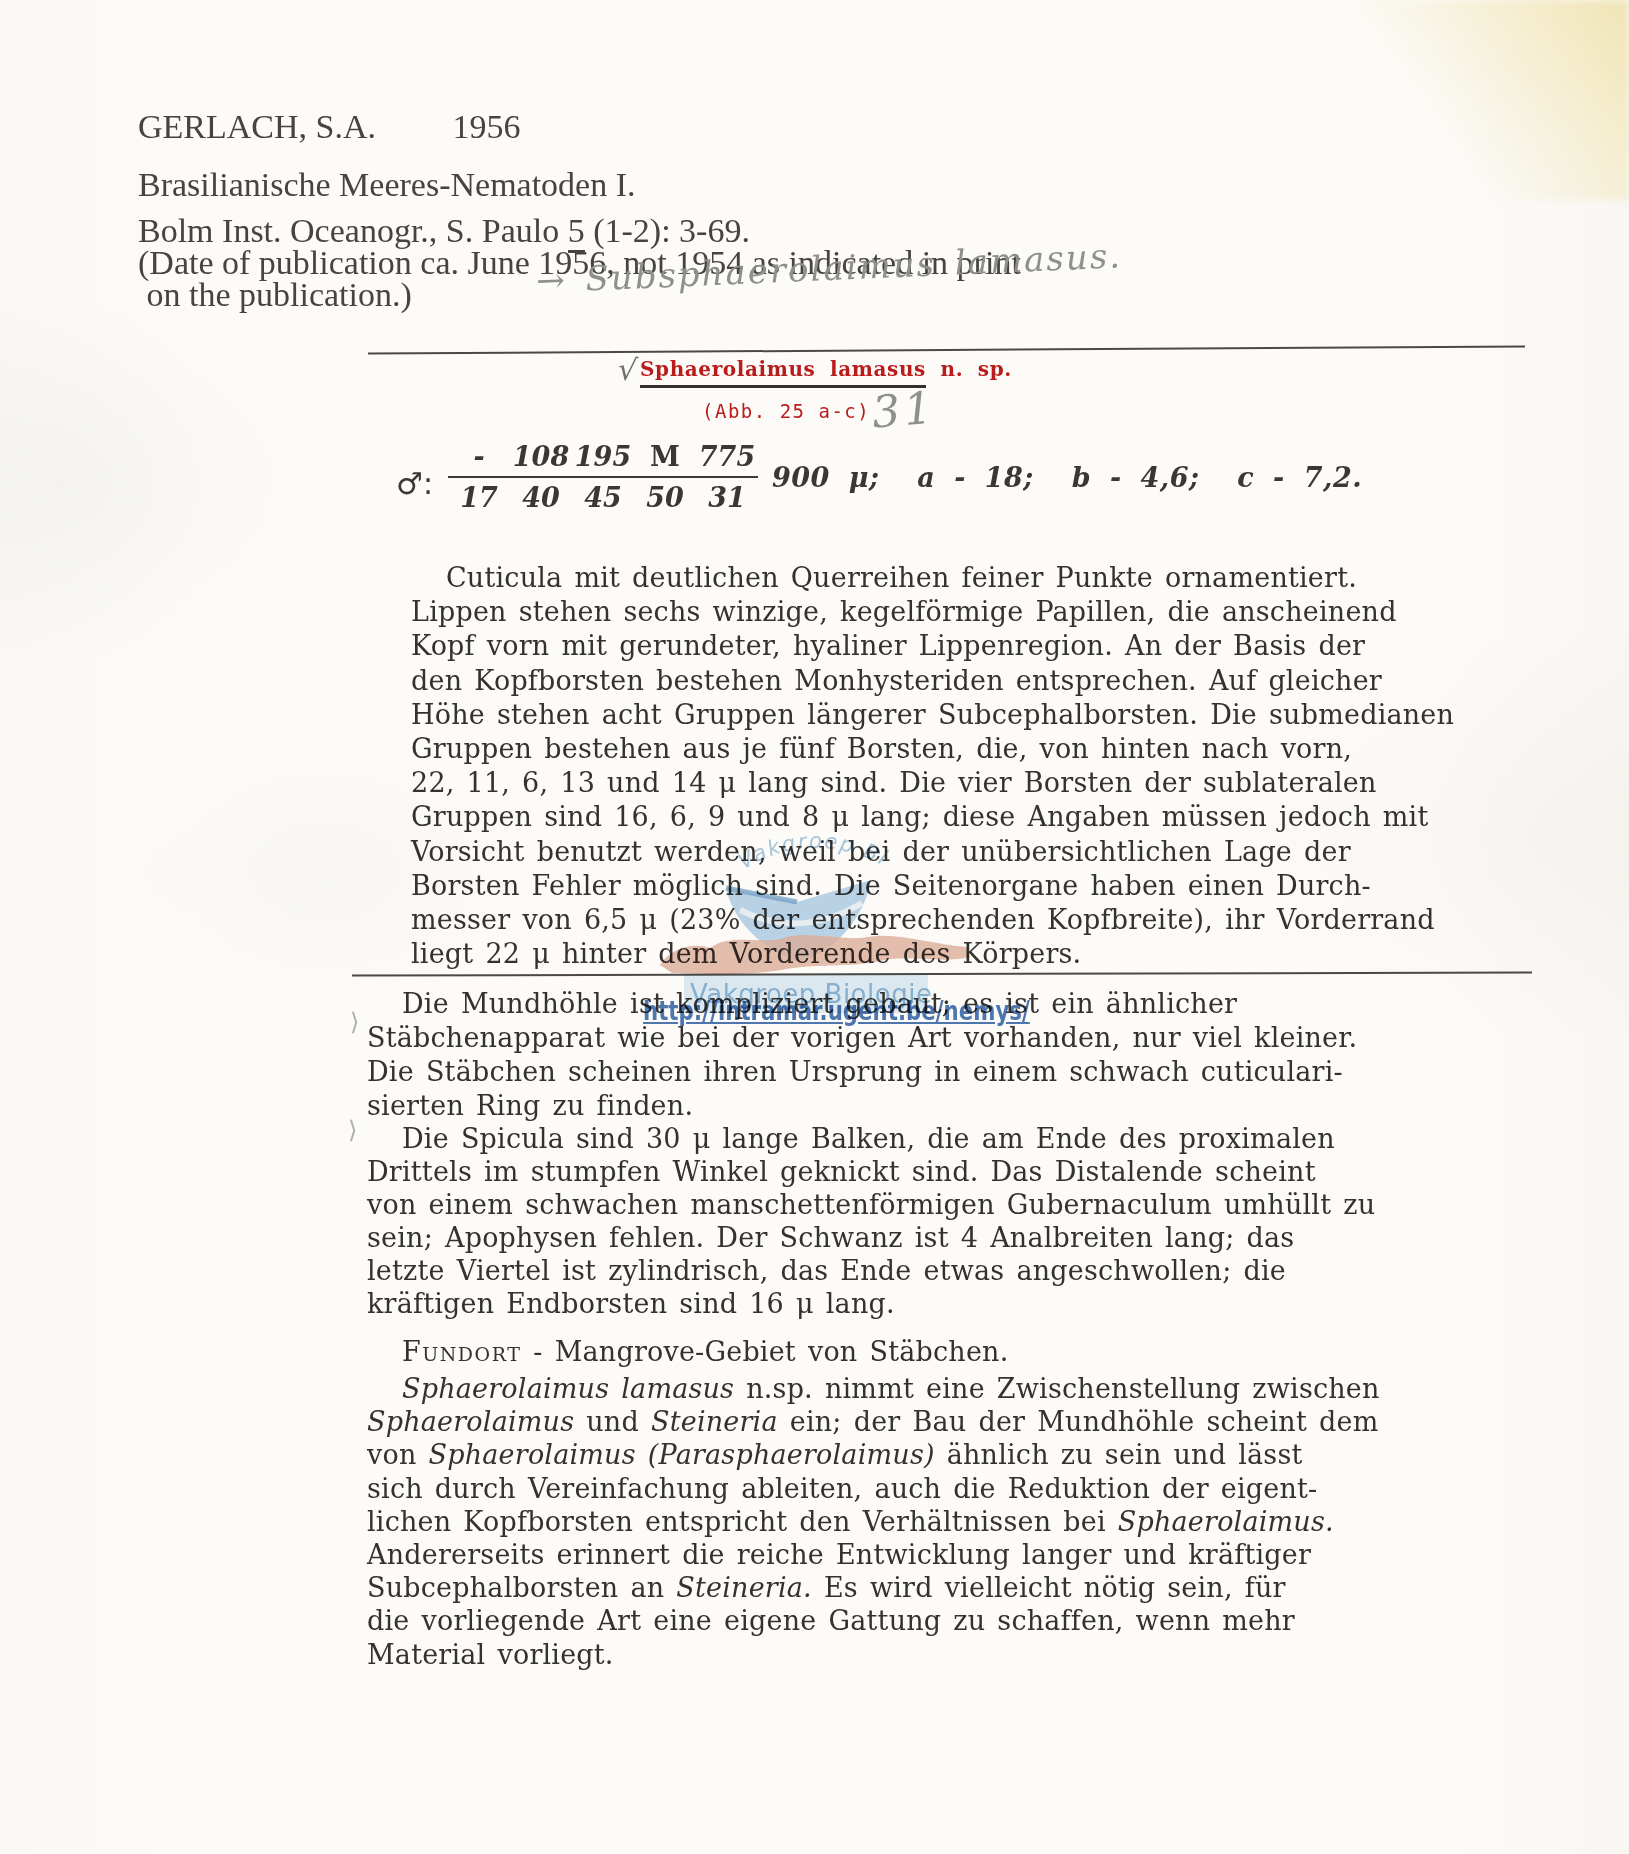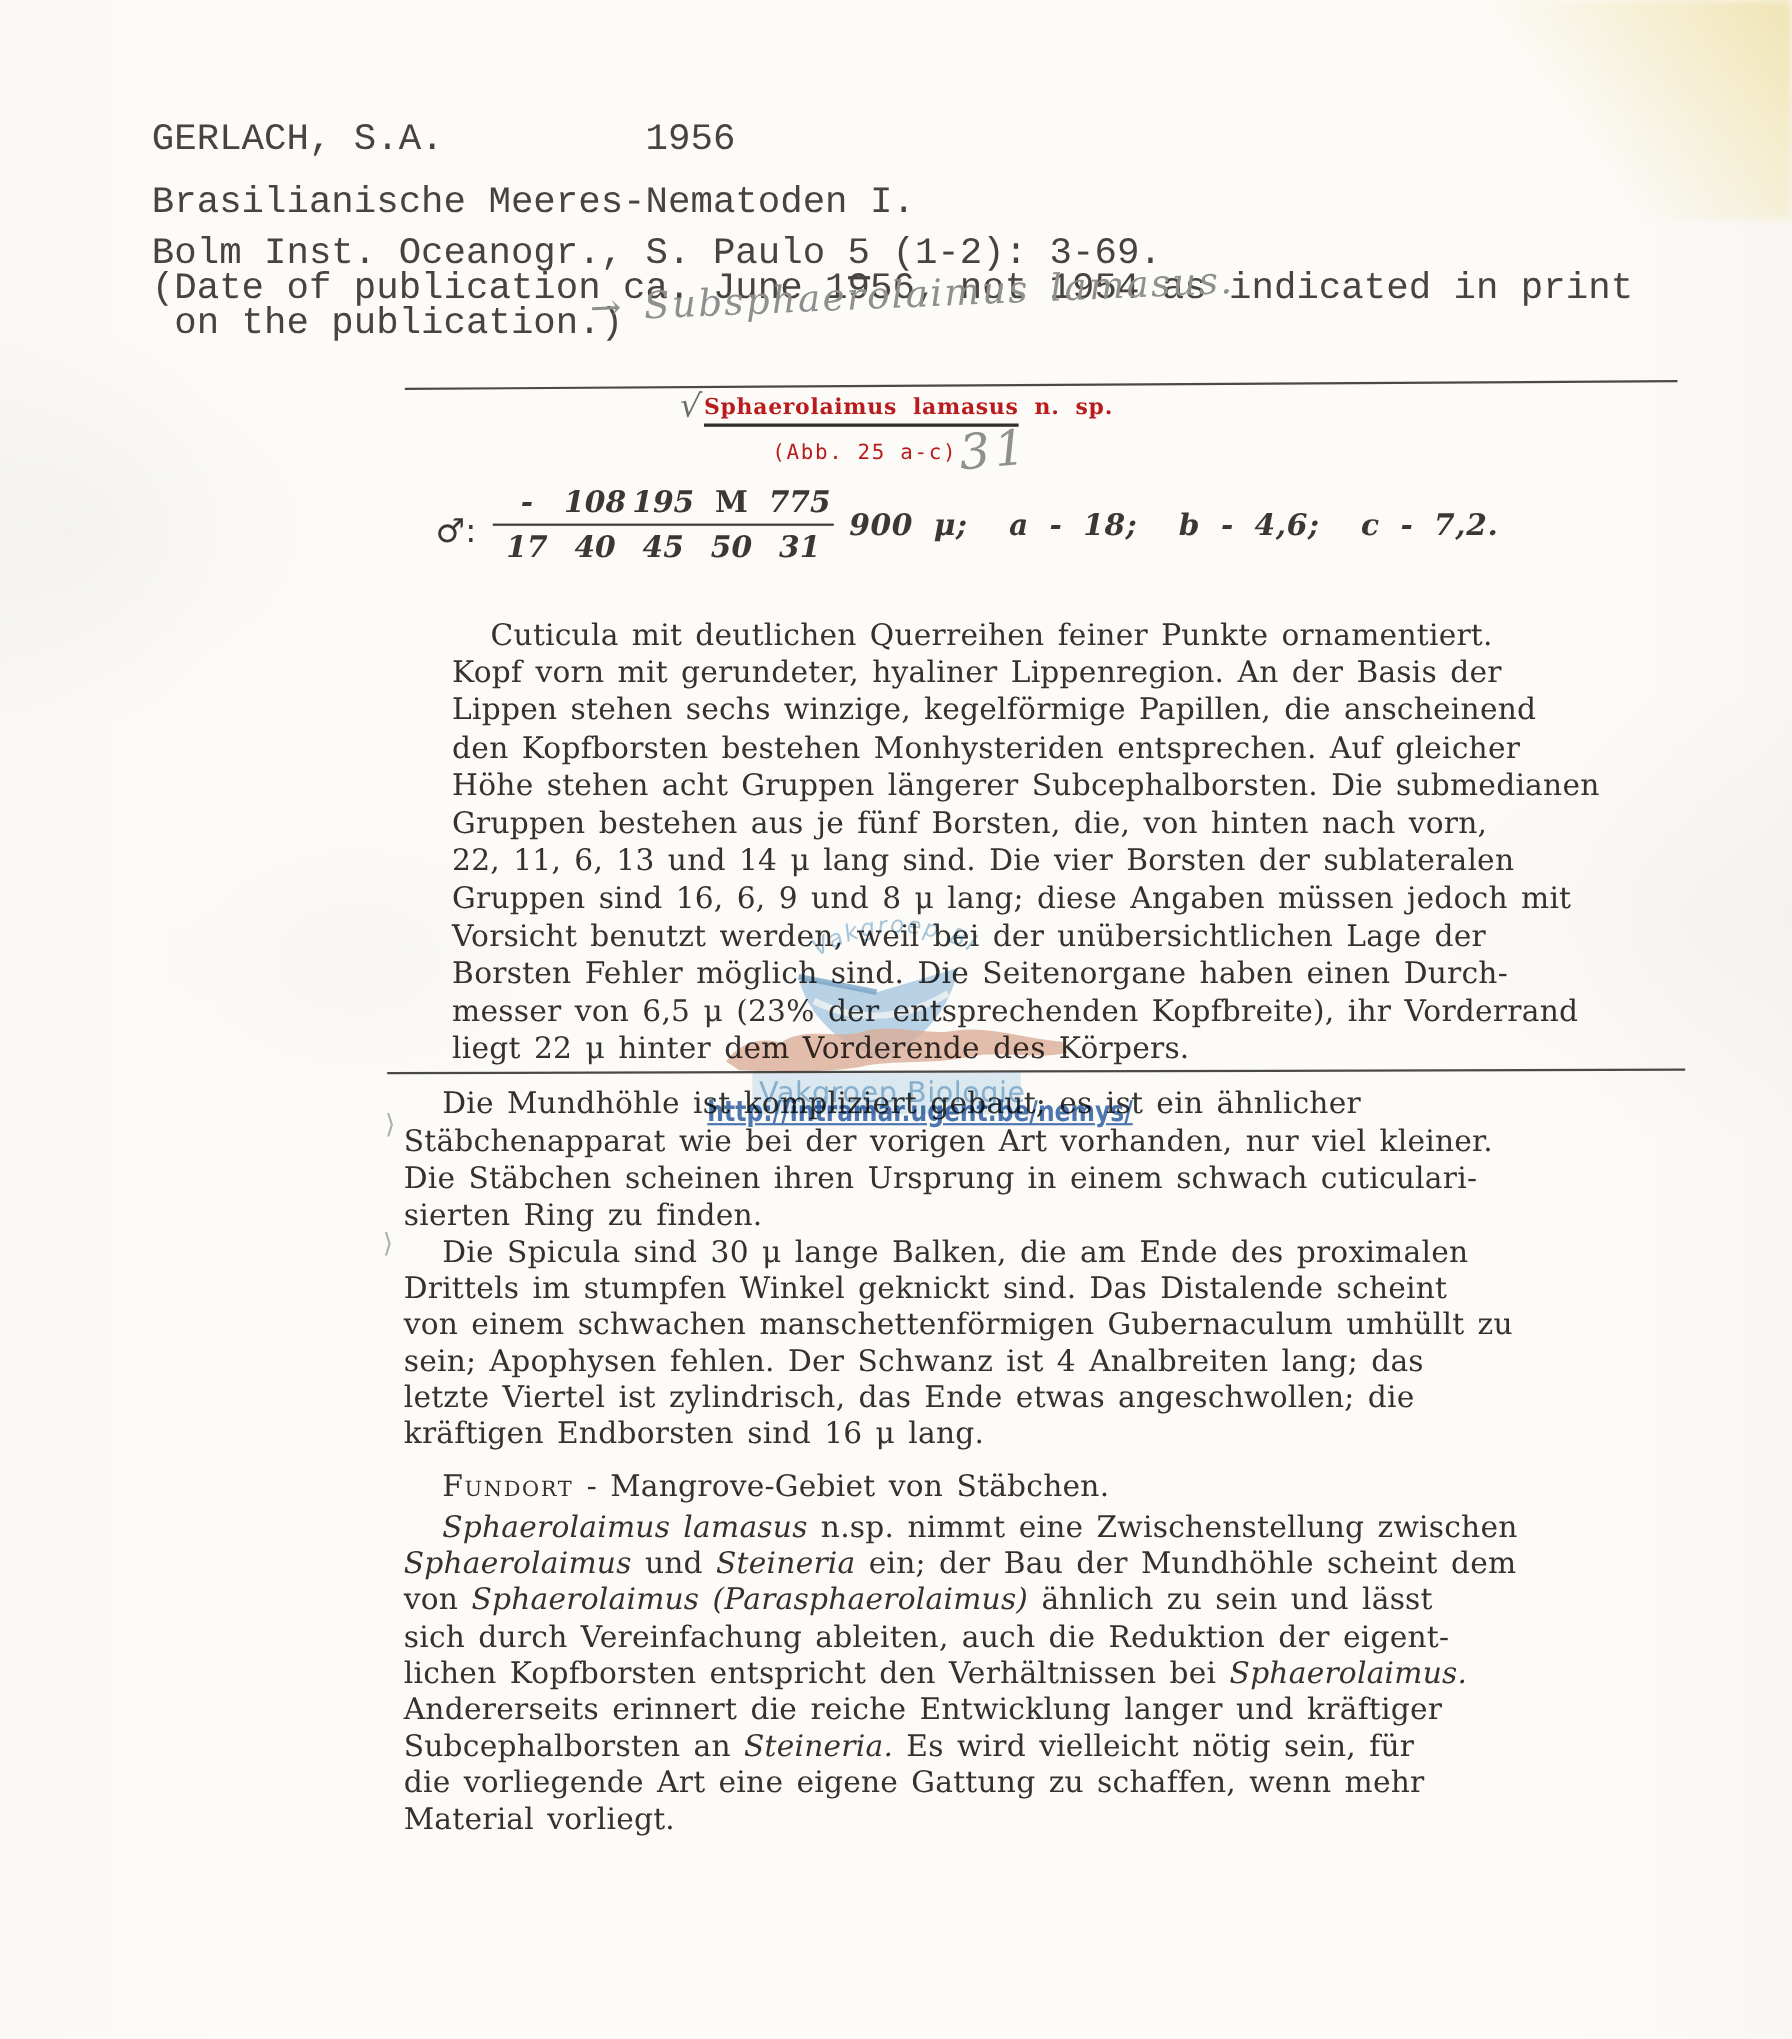--- a/index.html
+++ b/index.html
@@ -21,21 +21,21 @@
       linear-gradient(90deg, rgba(200,198,190,0.06), rgba(255,255,255,0) 12%, rgba(255,255,255,0) 88%, rgba(210,205,190,0.09));
   }
   .corner-stain{
     position:absolute;top:0;right:0;width:320px;height:200px;
     background:linear-gradient(232deg,#f1e6ba 6%, rgba(243,233,192,0.65) 28%, rgba(243,233,192,0) 62%);
     filter:blur(3px);
   }
   
   .tw{
     position:absolute;left:138px;
-    font-family:Liberation Mono, monospace;
+    font-family:Liberation Serif, serif;
     font-size:34px;line-height:38px;color:#474440;
     white-space:pre;letter-spacing:0;
   }
   .u{border-bottom:3px solid #474440;padding-bottom:1px;}
   
   .pencil{
     position:absolute;color:#8f8f8f;
     font-family:"DejaVu Serif", serif;font-style:italic;
   }
   .annotation{
@@ -132,22 +132,22 @@
     </div>
     <div class="fline"></div>
     <div class="frow">
       <span>17</span><span>40</span><span>45</span><span>50</span><span>31</span>
     </div>
   </div>
   <div class="formula-meas">900 μ;  a - 18;  b - 4,6;  c - 7,2.</div>
 
   <div class="para lh-a" style="top:562px">
       <div class="line"><span>Cuticula mit deutlichen Querreihen feiner Punkte ornamentiert.</span></div>
+      <div class="line"><span>Lippen stehen sechs winzige, kegelförmige Papillen, die anscheinend</span></div>
       <div class="line"><span>Kopf vorn mit gerundeter, hyaliner Lippenregion. An der Basis der</span></div>
-      <div class="line"><span>Lippen stehen sechs winzige, kegelförmige Papillen, die anscheinend</span></div>
       <div class="line"><span>den Kopfborsten bestehen Monhysteriden entsprechen. Auf gleicher</span></div>
       <div class="line"><span>Höhe stehen acht Gruppen längerer Subcephalborsten. Die submedianen</span></div>
       <div class="line"><span>Gruppen bestehen aus je fünf Borsten, die, von hinten nach vorn,</span></div>
       <div class="line"><span>22, 11, 6, 13 und 14 μ lang sind. Die vier Borsten der sublateralen</span></div>
       <div class="line"><span>Gruppen sind 16, 6, 9 und 8 μ lang; diese Angaben müssen jedoch mit</span></div>
       <div class="line"><span>Vorsicht benutzt werden, weil bei der unübersichtlichen Lage der</span></div>
       <div class="line"><span>Borsten Fehler möglich sind. Die Seitenorgane haben einen Durch-</span></div>
       <div class="line"><span>messer von 6,5 μ (23% der entsprechenden Kopfbreite), ihr Vorderrand</span></div>
       <div class="line"><span>liegt 22 μ hinter dem Vorderende des Körpers.</span></div>
     </div>

